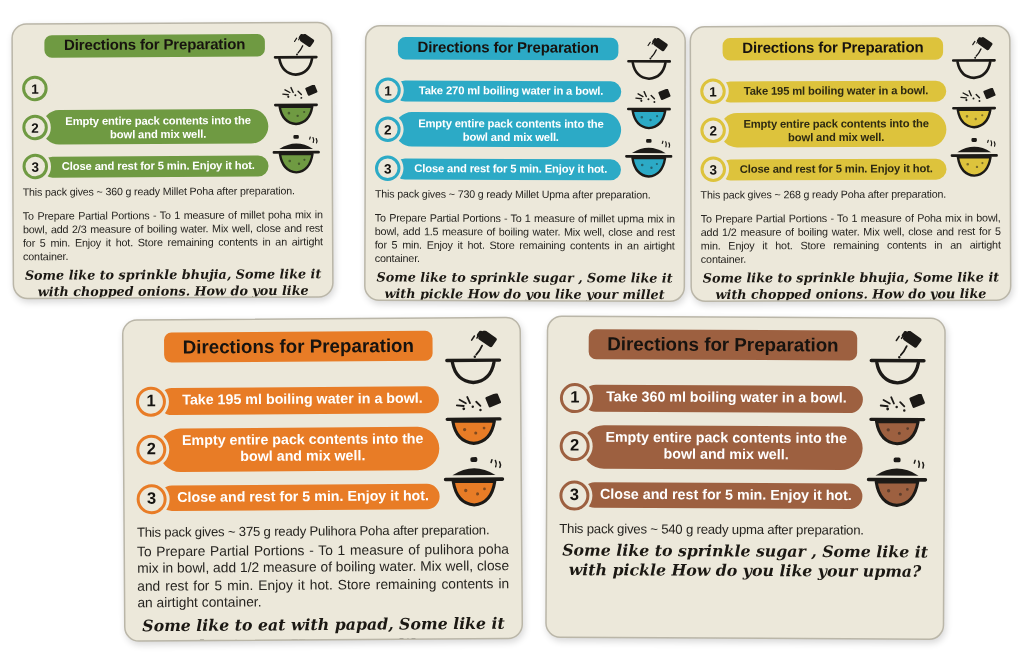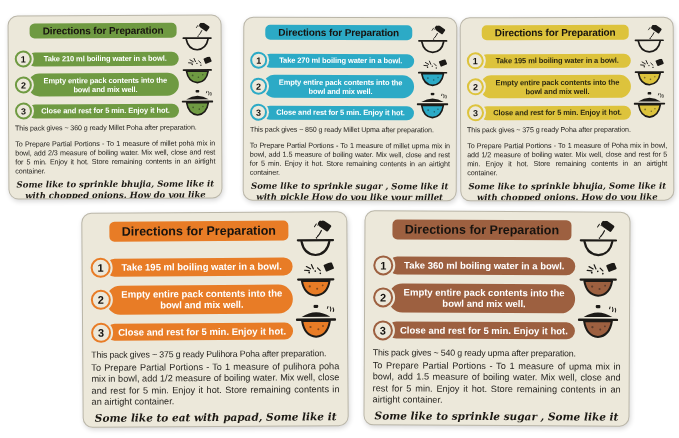--- a/index.html
+++ b/index.html
@@ -109,21 +109,20 @@
 </svg>
 
 <div class="stage" style="--paper: #ece8da; --card-border: #bab6a8;">
 
   <section class="card small" style="left: 8px; top: 15px; --rot: -0.3deg; --accent: #6f9a42; --step-text: #ffffff;">
     <div class="card-top">
       <div class="main">
         <div class="header-bar">Directions for Preparation</div>
         <div class="step">
           <span class="num">1</span>
-          <span class="bar">Take 210 ml boiling water in a bowl.</span>
         </div>
         <div class="step">
           <span class="num">2</span>
           <span class="bar">Empty entire pack contents into the bowl and mix well.</span>
         </div>
         <div class="step">
           <span class="num">3</span>
           <span class="bar">Close and rest for 5 min. Enjoy it hot.</span>
         </div>
       </div>
@@ -166,21 +165,21 @@
             <use href="#ic-pour"></use>
           </svg>
         <svg class="icon" viewBox="0 0 44 40">
             <use href="#ic-pack"></use>
           </svg>
         <svg class="icon" viewBox="0 0 44 40">
             <use href="#ic-pot"></use>
           </svg>
       </div>
     </div>
-    <p class="pack">This pack gives ~ 850 g ready Millet Upma after preparation.</p>
+    <p class="pack">This pack gives ~ 730 g ready Millet Upma after preparation.</p>
     <p class="partial">To Prepare Partial Portions - To 1 measure of millet upma mix in bowl, add 1.5 measure of boiling water. Mix well, close and rest for 5 min. Enjoy it hot. Store remaining contents in an airtight container.</p>
     <p class="closing">Some like to sprinkle sugar , Some like it with pickle How do you like your millet upma?</p>
   </section>
 
   <section class="card small" style="left: 460px; top: 17px; --rot: -0.2deg; --accent: #ddc33c; --step-text: #2e2a12;">
     <div class="card-top">
       <div class="main">
         <div class="header-bar">Directions for Preparation</div>
         <div class="step">
           <span class="num">1</span>
@@ -200,21 +199,21 @@
             <use href="#ic-pour"></use>
           </svg>
         <svg class="icon" viewBox="0 0 44 40">
             <use href="#ic-pack"></use>
           </svg>
         <svg class="icon" viewBox="0 0 44 40">
             <use href="#ic-pot"></use>
           </svg>
       </div>
     </div>
-    <p class="pack">This pack gives ~ 375 g ready Poha after preparation.</p>
+    <p class="pack">This pack gives ~ 268 g ready Poha after preparation.</p>
     <p class="partial">To Prepare Partial Portions - To 1 measure of Poha mix in bowl, add 1/2 measure of boiling water. Mix well, close and rest for 5 min. Enjoy it hot. Store remaining contents in an airtight container.</p>
     <p class="closing">Some like to sprinkle bhujia, Some like it with chopped onions.  How do you like your poha?</p>
   </section>
 
   <section class="card large" style="left: 82px; top: 212px; --rot: -0.4deg; --accent: #e87c26; --step-text: #ffffff;">
     <div class="card-top">
       <div class="main">
         <div class="header-bar">Directions for Preparation</div>
         <div class="step">
           <span class="num">1</span>
@@ -269,17 +268,16 @@
           </svg>
         <svg class="icon" viewBox="0 0 44 40">
             <use href="#ic-pack"></use>
           </svg>
         <svg class="icon" viewBox="0 0 44 40">
             <use href="#ic-pot"></use>
           </svg>
       </div>
     </div>
     <p class="pack">This pack gives ~ 540 g ready upma after preparation.</p>
-    <p class="partial">To Prepare Partial Portions - To 1 measure of upma mix in bowl, add 1.5 measure of boiling water. Mix well, close and rest for 5 min. Enjoy it hot. Store remaining contents in an airtight container.</p>
     <p class="closing">Some like to sprinkle sugar , Some like it with pickle How do you like your upma?</p>
   </section>
 
 </div>
 
 </body></html>

